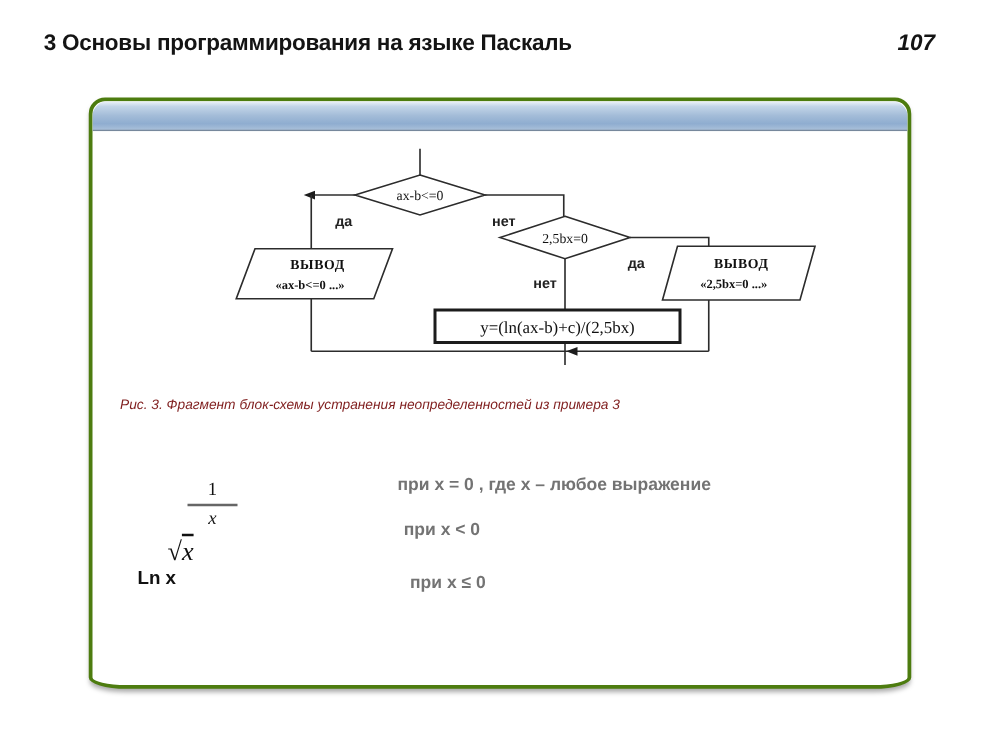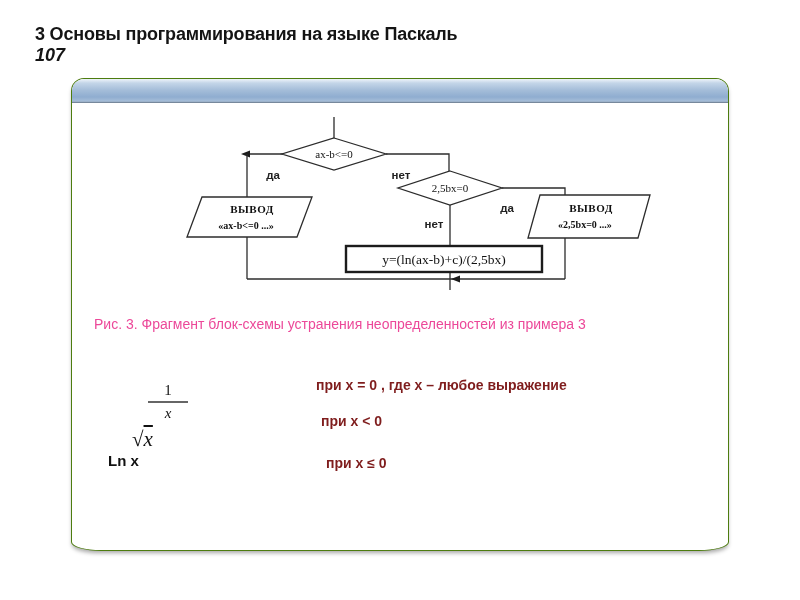--- a/index.html
+++ b/index.html
@@ -1,33 +1,33 @@
 <!DOCTYPE html>
 <html><head>
 <meta charset="utf-8">
 <style>
   * { margin: 0; padding: 0; box-sizing: border-box; }
   html, body { width: 800px; height: 600px; background: #ffffff; overflow: hidden;
     font-family: "Liberation Sans", sans-serif; }
 
   .page-header {
     position: absolute; left: 35px; top: 24px; width: 713px;
-    display: flex; justify-content: space-between; align-items: flex-start; flex-direction: column;
+    display: flex; justify-content: space-between; align-items: center;
   }
   .page-title {
     font-size: 18px; font-weight: bold; color: #141414; letter-spacing: -0.2px;
   }
   .page-number {
     font-size: 18px; font-weight: bold; color: #141414; font-style: italic;
   }
 
   .slide {
     position: absolute; left: 71px; top: 78px; width: 658px; height: 473px;
     background: #ffffff;
-    border: 1px solid #4d7c0f;
+    border: 3px solid #4d7c0f;
     border-radius: 13px 13px 30px 30px / 13px 13px 9px 9px;
     box-shadow: 0 3px 4px -1px rgba(0,0,0,0.35);
   }
   .slide-topbar {
     position: absolute; left: 0; top: 0; right: 0; height: 24px;
     border-radius: 12px 12px 0 0;
     background: linear-gradient(180deg, #eef4fa 0%, #c3d5e8 18%, #a3bcd8 50%, #8fadd0 78%, #a5bdd8 96%, #93a6bc 100%);
     border-bottom: 1px solid #77889c;
   }
 
@@ -38,21 +38,21 @@
   .fc-arrow { fill: #1c1c1c; stroke: none; }
   .fc-text { font-family: "Liberation Serif", serif; fill: #111; }
   .fc-label { font-family: "Liberation Sans", sans-serif; font-weight: 600; fill: #222; font-size: 11.5px; }
   .fc-small { font-size: 11px; }
   .fc-out1 { font-size: 11px; font-weight: bold; letter-spacing: 0.5px; }
   .fc-out2 { font-size: 10px; font-weight: 600; }
   .fc-proc { font-size: 13.5px; }
 
   .caption {
     position: absolute; left: 22px; top: 237px;
-    font-size: 14px; color: #ec4899;
+    font-size: 11px; color: #7f1d1d; font-style: italic;
   }
   .intro {
     position: absolute; left: 22px; top: 264px;
     font-size: 14.5px; font-weight: bold; color: #111;
   }
 
   .formula-fraction {
     position: absolute; left: 76px; top: 301px; width: 40px;
     text-align: center; font-family: "Liberation Serif", serif; color: #111;
   }
@@ -64,21 +64,21 @@
     position: absolute; left: 60px; top: 348px;
     font-family: "Liberation Serif", serif; font-size: 21px; color: #111;
   }
   .sqrt-arg { text-decoration: overline; font-style: italic; }
 
   .formula-ln {
     position: absolute; left: 36px; top: 373px;
     font-size: 15px; font-weight: bold; color: #111;
   }
 
-  .cond { position: absolute; font-size: 14px; font-weight: bold; color: #7f1d1d; white-space: nowrap; }
+  .cond { position: absolute; font-size: 14px; font-weight: bold; color: #737373; white-space: nowrap; }
   .cond-1 { left: 244px; top: 298px; }
   .cond-2 { left: 249px; top: 334px; }
   .cond-3 { left: 254px; top: 376px; }
 </style>
 </head>
 <body>
 
 <div class="page-header">
   <span class="page-title">3 Основы программирования на языке Паскаль</span>
   <span class="page-number">107</span>

